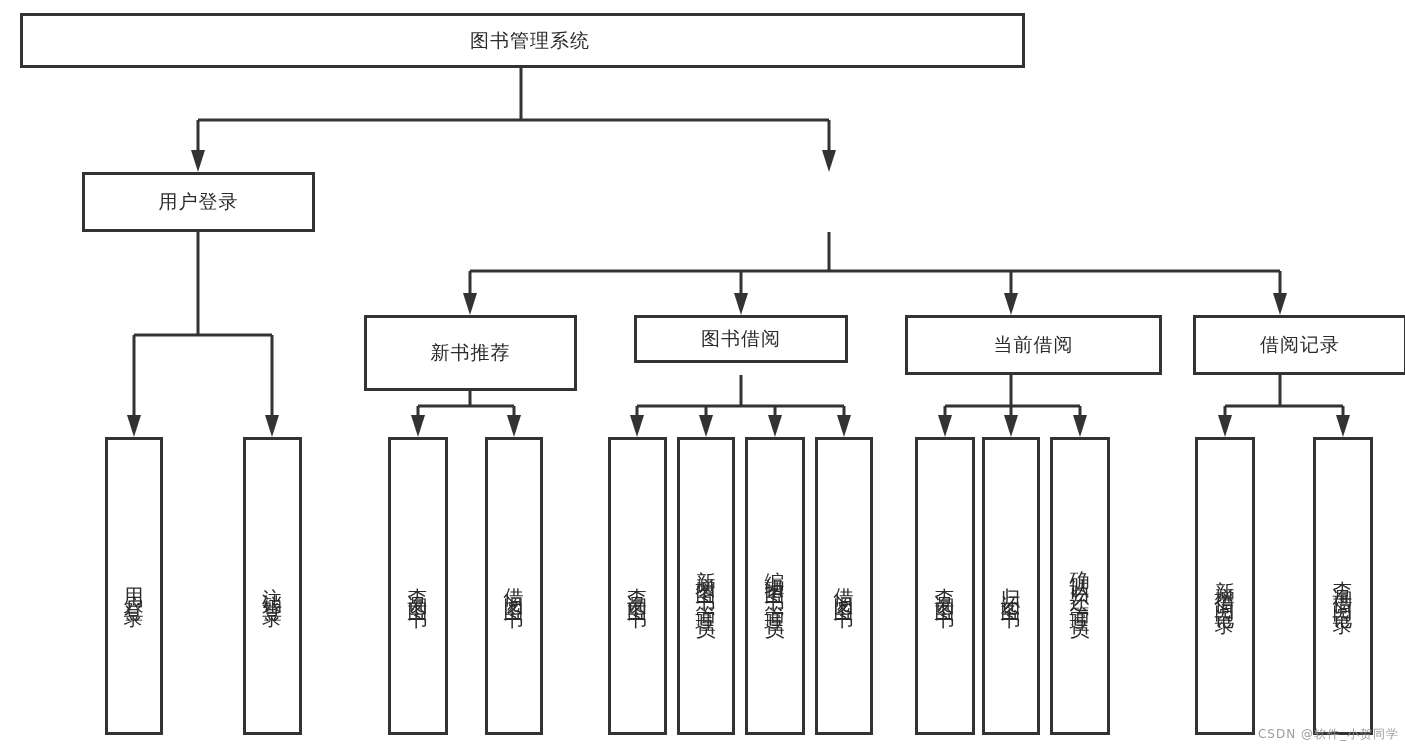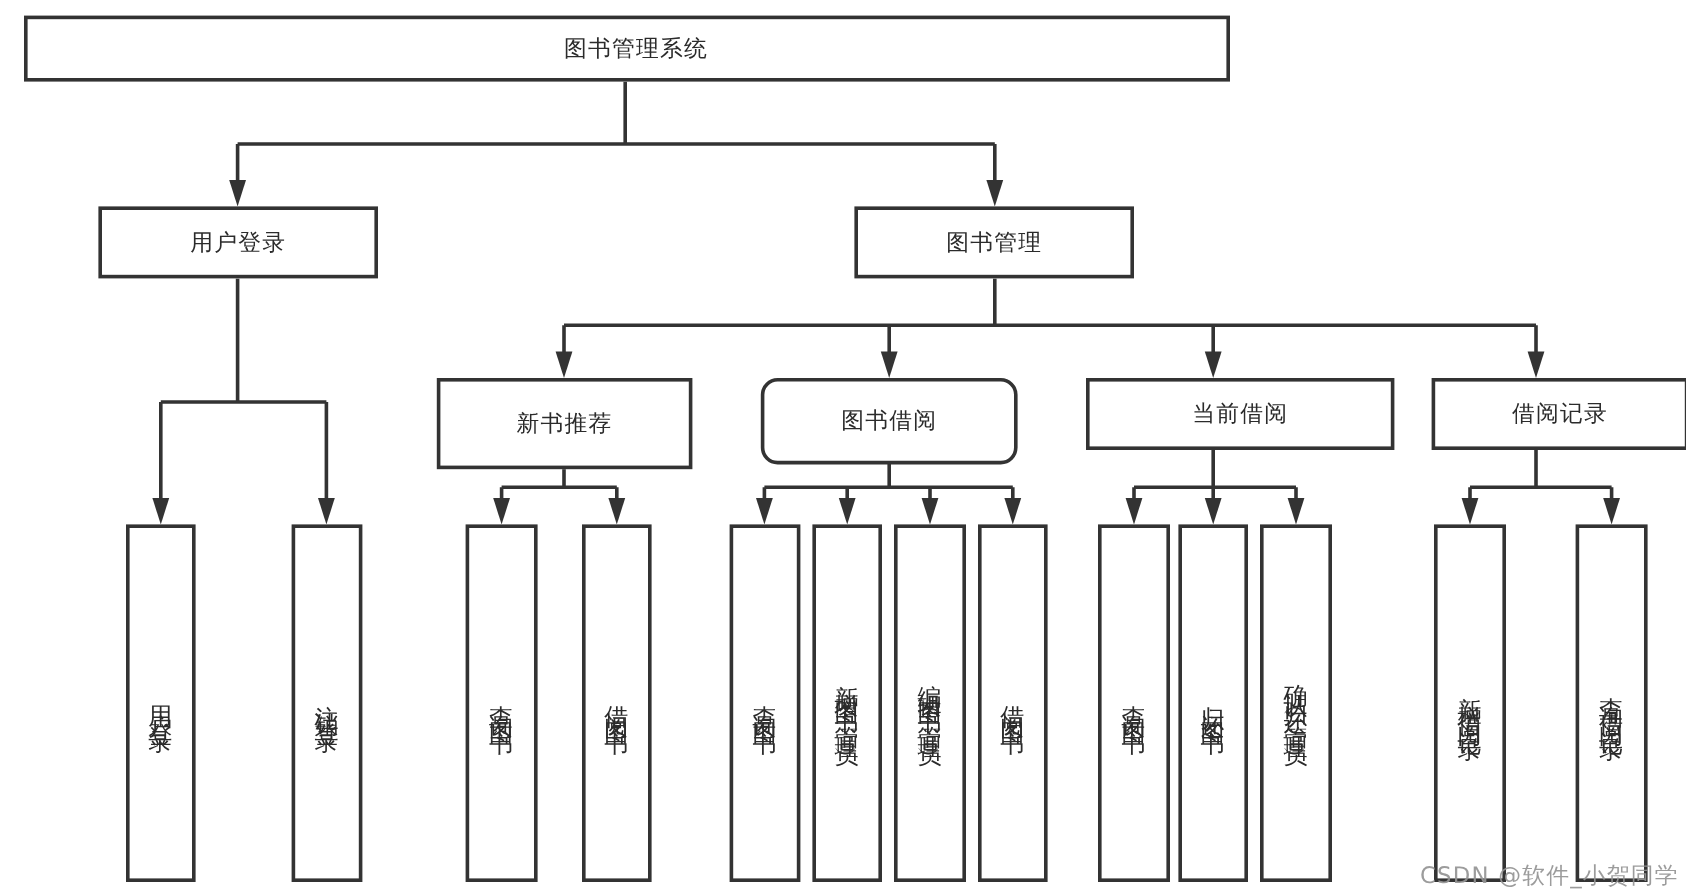--- a/index.html
+++ b/index.html
@@ -33,21 +33,21 @@
     writing-mode: vertical-rl;
     text-orientation: mixed;
     font-size: 20px;
     letter-spacing: 7px;
     line-height: 1;
   }
   .watermark {
     position: absolute;
     right: 6px;
     bottom: 4px;
-    font-size: 19px;
+    font-size: 12px;
     color: rgba(148, 148, 148, 0.92);
     letter-spacing: 1px;
     white-space: nowrap;
   }
 </style>
 </head>
 <body>
 
 <div id="canvas">
 
@@ -95,24 +95,23 @@
       <polygon points="1073,415 1087,415 1080,437"></polygon>
 
       <polygon points="1218,415 1232,415 1225,437"></polygon>
       <polygon points="1336,415 1350,415 1343,437"></polygon>
     </g>
   </svg>
 
   <div class="node h-node" style="left:20px; top:13px; width:1005px; height:55px;padding-left:15px;">图书管理系统</div>
 
   <div class="node h-node" style="left:82px; top:172px; width:233px; height:60px;">用户登录</div>
-  <div class="node h-node" style="left:712px; top:172px; width:233px; height:60px;">图书管理</div>
 
   <div class="node h-node" style="left:364px; top:315px; width:213px; height:76px;">新书推荐</div>
-  <div class="node h-node" style="left:634px; top:315px; width:214px; height:72px;border-radius:14px;">图书借阅</div>
+  <div class="node h-node" style="left:634px; top:315px; width:214px; height:48px;">图书借阅</div>
   <div class="node h-node" style="left:905px; top:315px; width:257px; height:60px;">当前借阅</div>
   <div class="node h-node" style="left:1173px; top:315px; width:214px; height:60px;margin-left:20px;">借阅记录</div>
 
   <div class="node leaf" style="left:105px; top:437px; width:58px; height:298px;">用户登录</div>
   <div class="node leaf" style="left:243px; top:437px; width:59px; height:298px;">注销登录</div>
 
   <div class="node leaf" style="left:388px; top:437px; width:60px; height:298px;">查询图书</div>
   <div class="node leaf" style="left:485px; top:437px; width:58px; height:298px;">借阅图书</div>
 
   <div class="node leaf" style="left:608px; top:437px; width:59px; height:298px;">查询图书</div>

